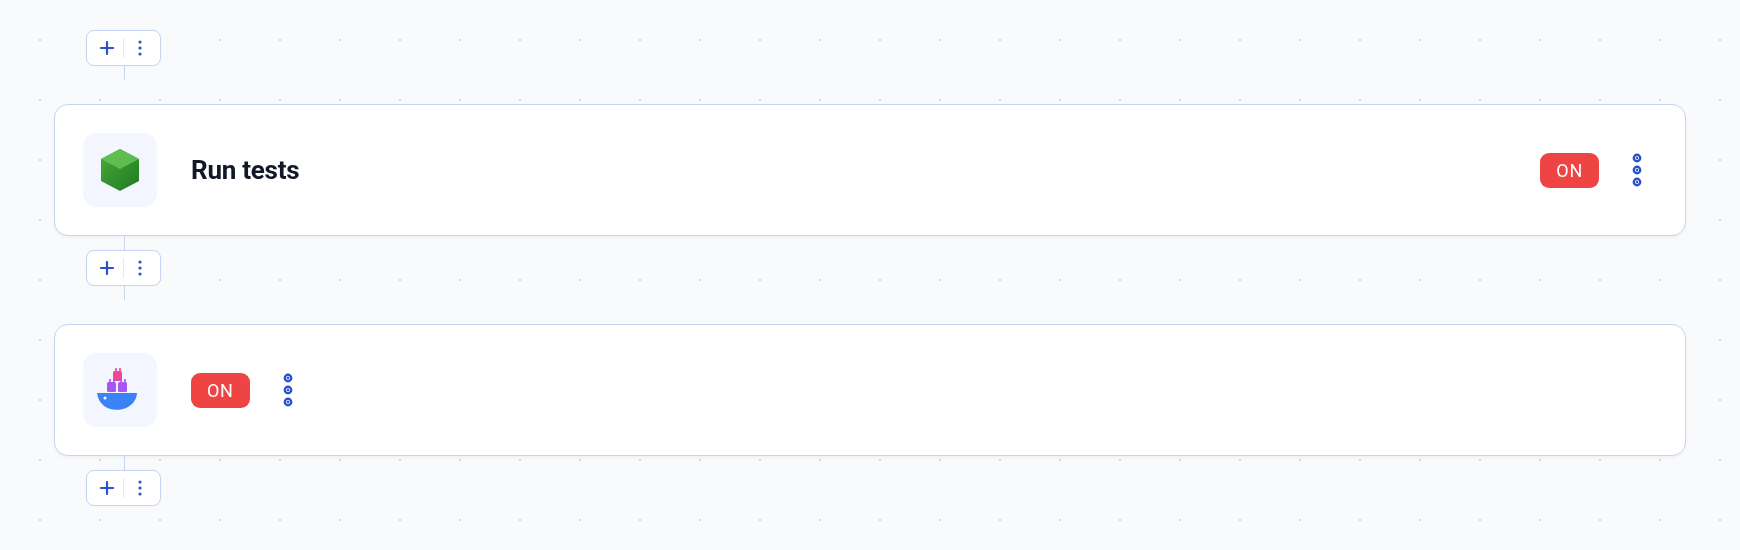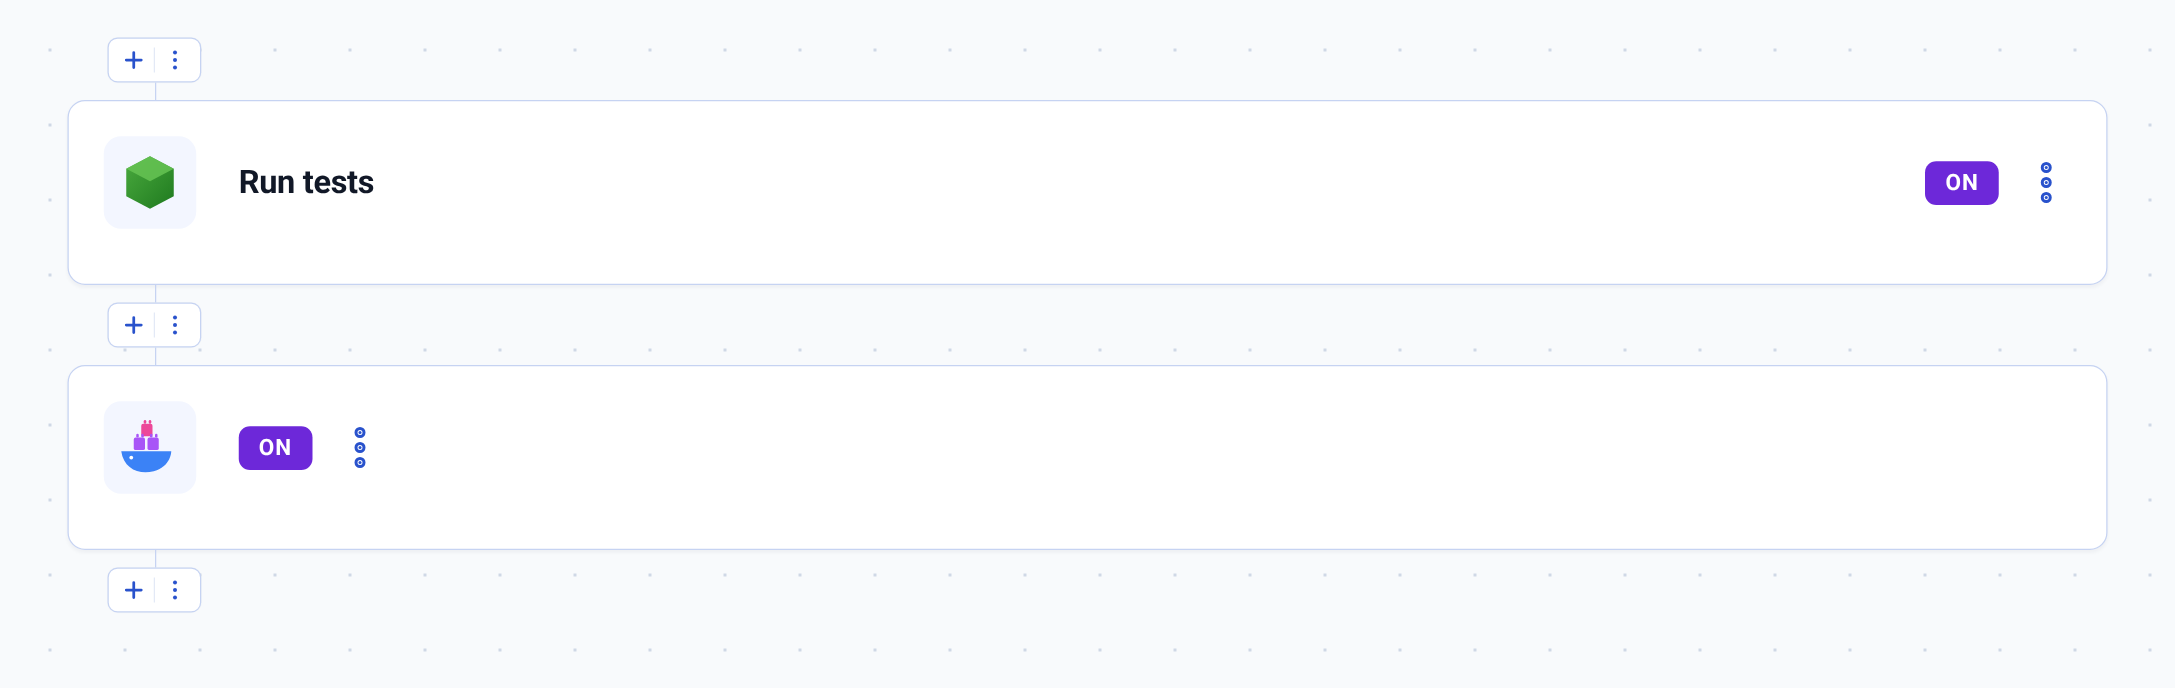--- a/index.html
+++ b/index.html
@@ -62,25 +62,26 @@
   .insert-btn .divider {
     width: 1px;
     height: 20px;
     background: #e3e9f6;
     margin: 0 2px;
   }
   .step-card {
     background: #ffffff;
     border: 1px solid #c6d3f2;
     border-radius: 14px;
-    padding: 28px 34px 44px 28px;
+    padding: 28px 34px 28px 28px;
     display: flex;
     align-items: center;
     gap: 34px;
     box-shadow: 0 2px 3px rgba(16,24,40,0.04);
+    margin-top: 24px;
   }
   .step-icon-box {
     width: 74px;
     height: 74px;
     border-radius: 14px;
     background: #f3f6ff;
     display: flex;
     align-items: center;
     justify-content: center;
     flex-shrink: 0;
@@ -91,23 +92,23 @@
     font-weight: 700;
     color: #111827;
     letter-spacing: -0.01em;
   }
   .step-right {
     display: flex;
     align-items: center;
     gap: 24px;
   }
   .badge-on {
-    background: #6d28d9;
+    background: #ef4444;
     color: #ffffff;
-    font-weight: 700;
+    font-weight: 400;
     font-size: 18px;
     letter-spacing: 0.04em;
     padding: 7px 16px;
     border-radius: 9px;
   }
   .step-kebab {
     display: inline-flex;
     align-items: center;
     justify-content: center;
     width: 28px;

